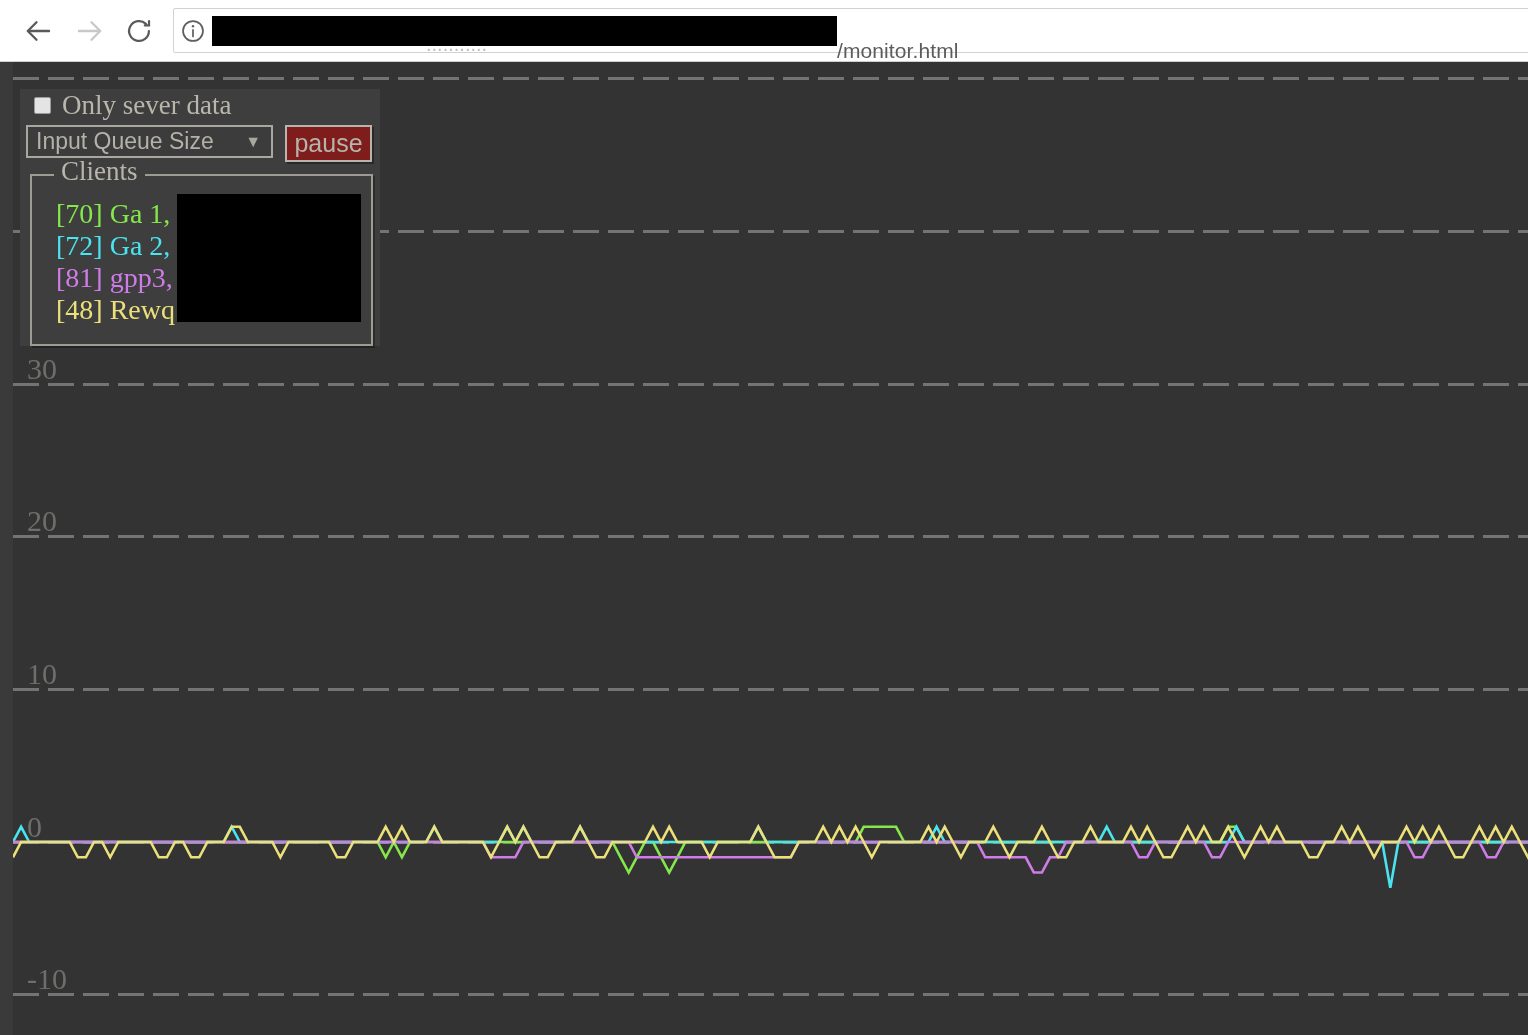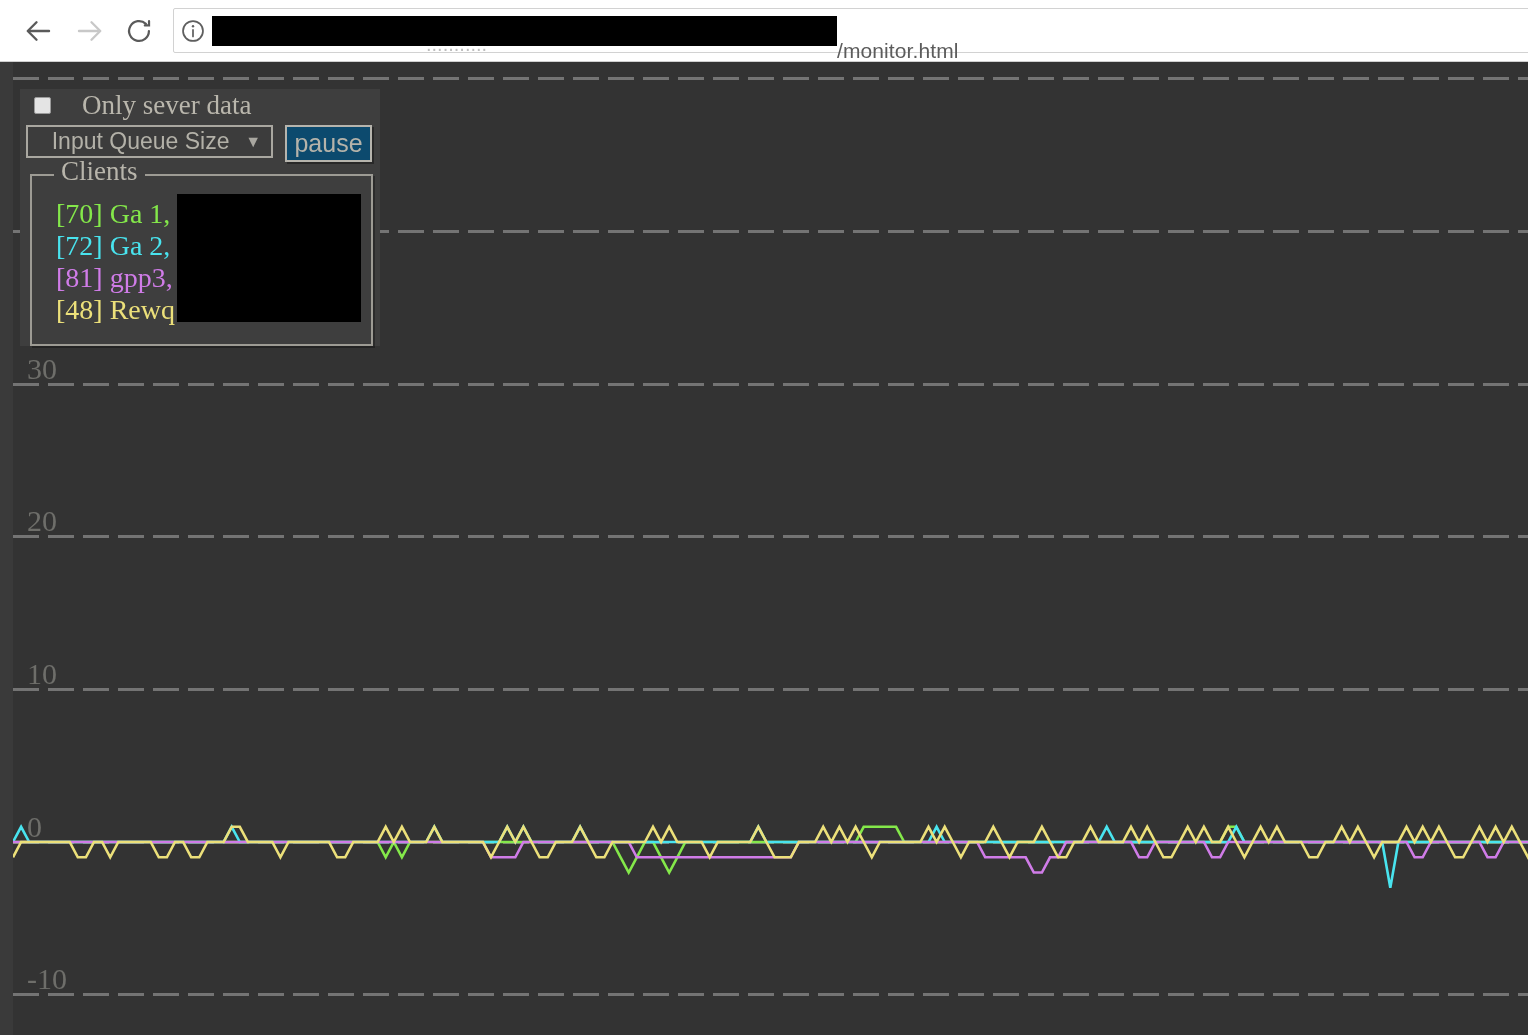--- a/index.html
+++ b/index.html
@@ -117,39 +117,38 @@
     background: #3e3e3e;
     padding: 0;
     z-index: 20;
   }
   #checkbox-row {
     display: flex; align-items: center;
     height: 32px;
     padding-left: 14px;
     background: #3e3e3e;
     width: 355px;
-    gap: 20px;
   }
   #only-sever-checkbox {
     width: 17px; height: 17px;
     background: #e4e4e4;
     border: 1px solid #9b9b9b;
     border-radius: 2px;
     flex: 0 0 auto;
   }
   #only-sever-label {
     margin-left: 11px;
     color: #b9b6ac;
     font-family: "Liberation Serif", serif;
     font-size: 27px;
     line-height: 27px;
   }
   #select-row {
     display: flex; align-items: flex-start;
-    margin-top: 4px; padding-left: 6px; text-align: center;
+    margin-top: 4px; padding-left: 6px;
   }
   #metric-select {
     width: 247px; height: 33px;
     background: #3c3c3c;
     border: 2px solid #a9a7a0;
     display: flex; align-items: center;
     padding: 0 6px 0 8px;
     position: relative;
   }
   #metric-select-value {
@@ -162,21 +161,21 @@
   }
   #metric-select-arrow {
     color: #a9a7a0;
     font-size: 16px;
     line-height: 16px;
     margin-right: 4px;
   }
   #pause-button {
     margin-left: 12px;
     width: 87px; height: 37px;
-    background: #0c4a6e;
+    background: #7f1d1d;
     border: 2px solid #b6b4ad;
     box-shadow: 2px 2px 0 0 rgba(0,0,0,0.35);
     display: flex; align-items: center; justify-content: center;
   }
   #pause-button-label {
     color: #b5b3aa;
     font-size: 25px;
     line-height: 25px;
     font-family: "Liberation Sans", sans-serif;
   }

